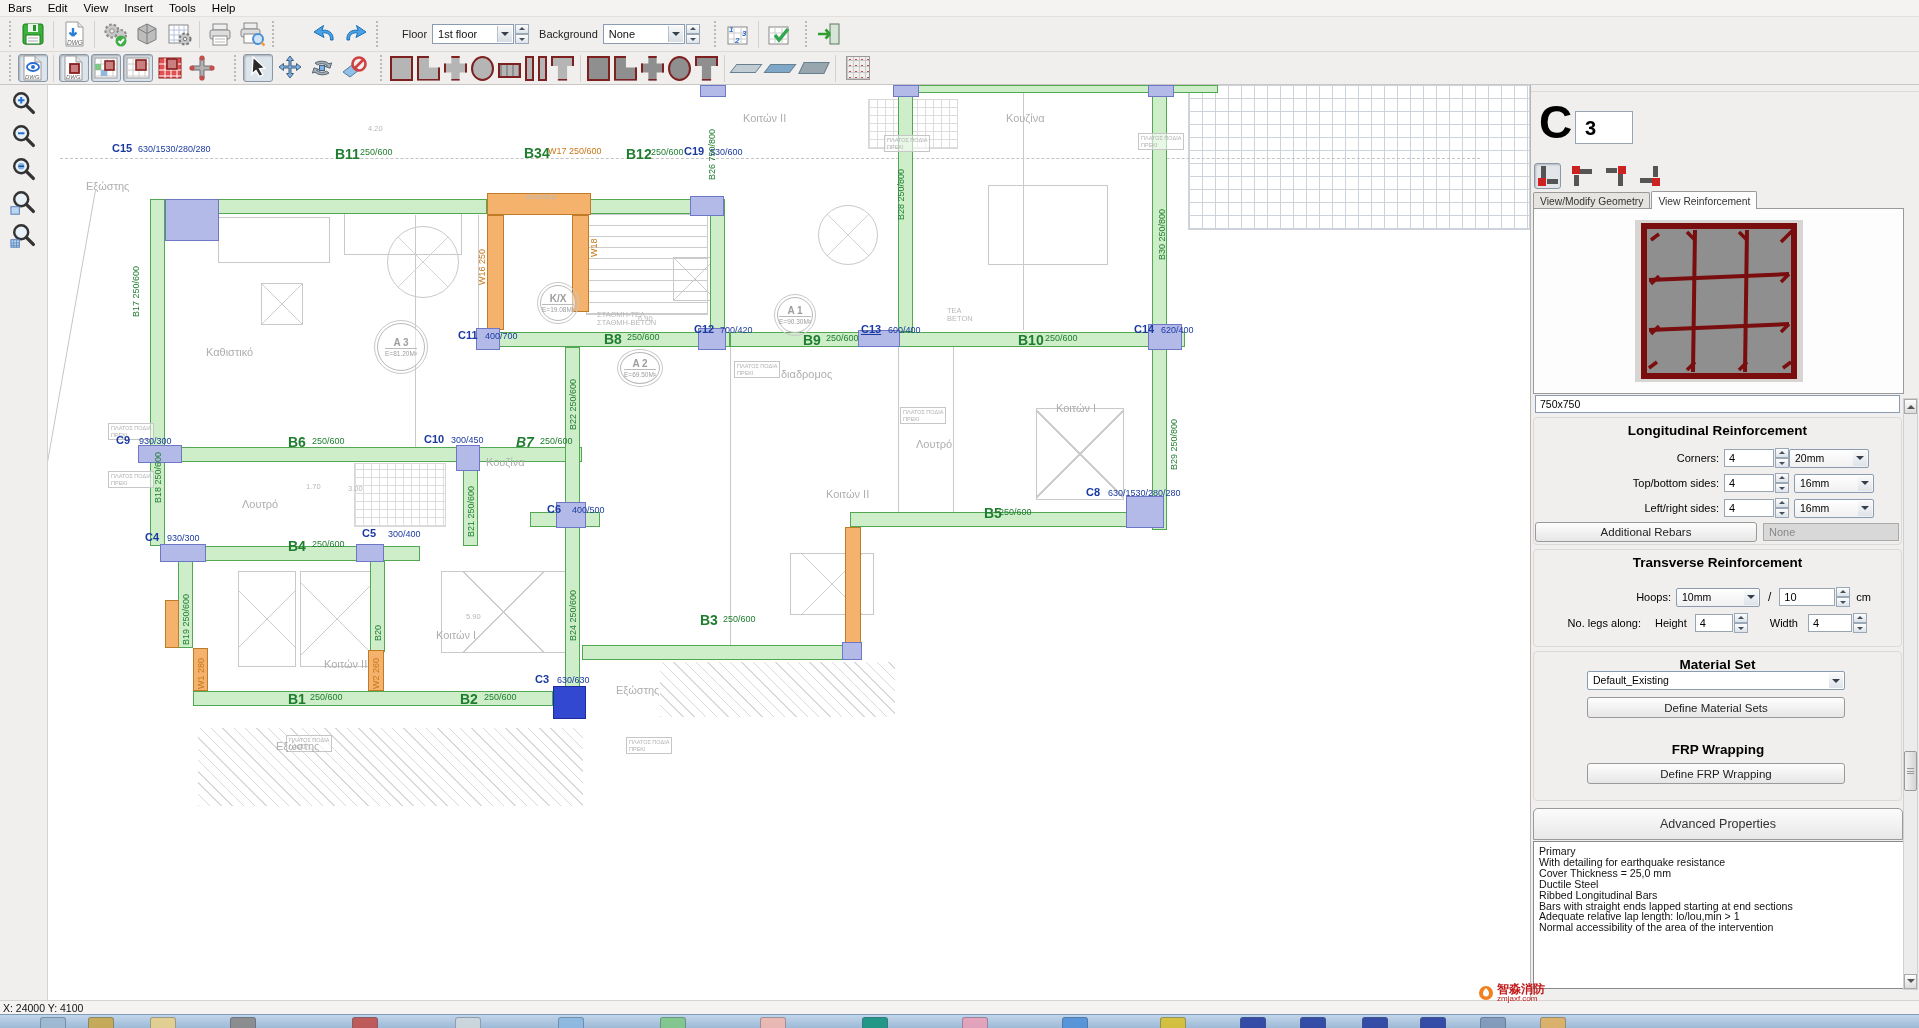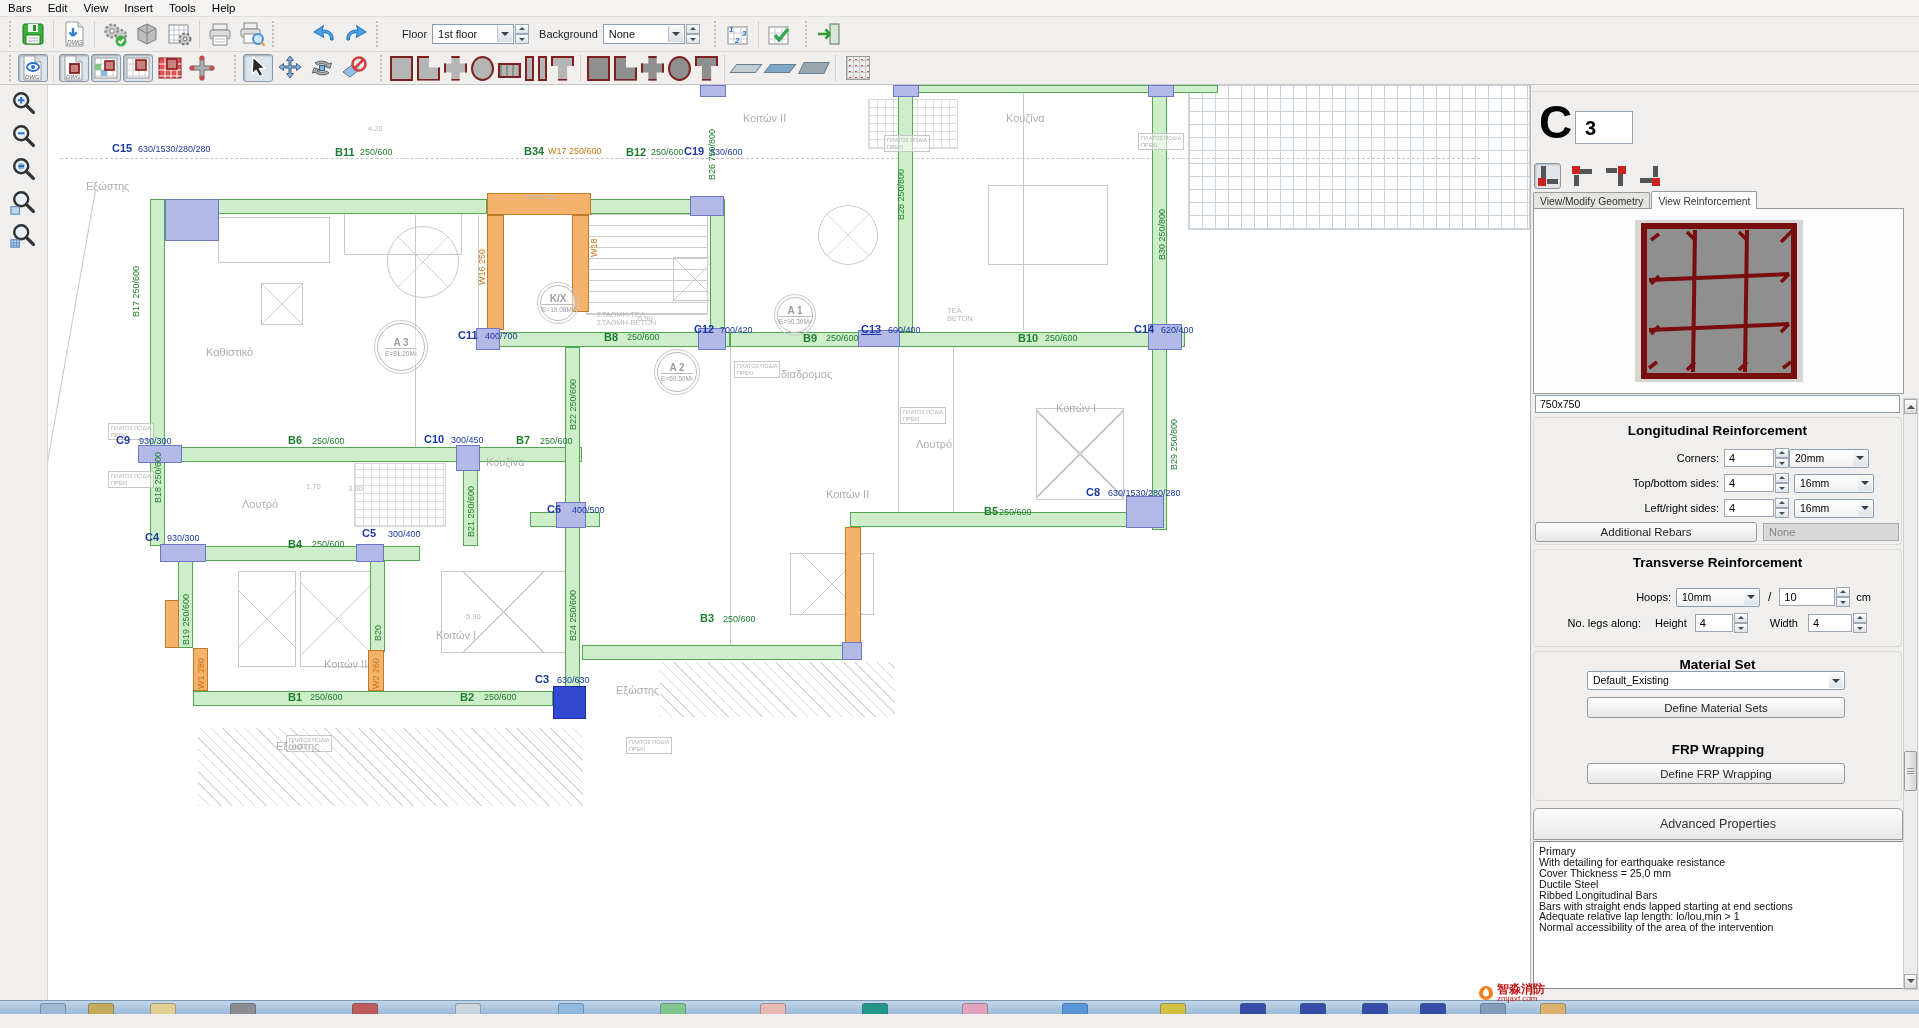--- a/index.html
+++ b/index.html
@@ -44,21 +44,21 @@
 #canvas{position:absolute;left:48px;top:0;width:1482px;height:915px;background:#fff;overflow:hidden}
 #panel{position:absolute;left:1530px;top:0;width:389px;height:915px;background:#f0efed;border-left:1px solid #b8b5b2;font-size:11px}
 .beam{position:absolute;background:#cdeec8;border:1px solid #52a852}
 .colm{position:absolute;background:#b3baе8;background:#b3bae8;border:1px solid #6e77c6}
 .colm.sel{background:#3348d0;border-color:#1b2b9c}
 .wallo{position:absolute;background:#f4b26d;border:1px solid #c07b28}
 .lb{position:absolute;white-space:nowrap;line-height:1;z-index:5}
 .lb.v{transform:rotate(-90deg);transform-origin:0 0}
 .cb{color:#1b3aa0;font-size:11px;font-weight:bold}
 .cbs{color:#1b3aa0;font-size:9px}
-.cg{color:#1f7d2f;font-size:11px;font-weight:bold}
+.cg{color:#1f7d2f;font-size:14px;font-weight:bold}
 .cgs{color:#1f7d2f;font-size:9px}
 .cos{color:#c87818;font-size:9px}
 .gr{color:#aeaeae;font-size:11px}
 .grs{color:#b8b8b8;font-size:7.5px}
 .pbox{position:absolute;border:1px solid #c6c6c6;color:#b2b2b2;font-size:5.5px;padding:1px 2px;line-height:1.2;background:rgba(255,255,255,.55);z-index:4}
 .dp,.dx,.ds,.dg,.dgs,.dh{position:absolute}
 .dp{border:1px solid #c9c9c9}
 .dx{border:1px solid #c9c9c9;background-image:linear-gradient(45deg,transparent 49.4%,#ccc 49.4%,#ccc 50.6%,transparent 50.6%),linear-gradient(135deg,transparent 49.4%,#ccc 49.4%,#ccc 50.6%,transparent 50.6%)}
 .ds{border:1px solid #ccc;background-image:repeating-linear-gradient(0deg,#ccc 0 1px,transparent 1px 11px)}
 .dg{border:1px solid #cdd3da;background-image:repeating-linear-gradient(0deg,#cdd3da 0 1px,transparent 1px 13px),repeating-linear-gradient(90deg,#cdd3da 0 1px,transparent 1px 13px)}
@@ -464,21 +464,21 @@
         <div class="colm" style="left: 794px; top: 557px; width: 20px; height: 18px;"></div>
         <div class="colm sel" style="left: 505px; top: 601px; width: 33px; height: 33px;"></div>
         <div class="stamp" style="left: 329px; top: 238px; width: 48px; height: 48px;">
           <span class="t1">A 3</span>
           <span class="t2">E=81.20M²</span>
         </div>
         <div class="stamp" style="left: 729px; top: 212px; width: 36px; height: 36px;">
           <span class="t1">A 1</span>
           <span class="t2">E=90.30M²</span>
         </div>
-        <div class="stamp" style="left: 572px; top: 267px; width: 40px; height: 40px; margin-left: 37px;">
+        <div class="stamp" style="left: 572px; top: 267px; width: 40px; height: 32px;">
           <span class="t1">A 2</span>
           <span class="t2">E=69.50M²</span>
         </div>
         <div class="stamp" style="left: 492px; top: 200px; width: 36px; height: 36px;">
           <span class="t1">K/X</span>
           <span class="t2">E=19.08M²</span>
         </div>
         <div class="lb cb" style="left: 64px; top: 58px;">C15</div>
         <div class="lb cbs" style="left: 90px; top: 60px;">630/1530/280/280</div>
         <div class="lb cg" style="left: 287px; top: 62px;">B11</div>
@@ -519,21 +519,21 @@
         <div class="lb cgs" style="left: 997px; top: 249px;">250/600</div>
         <div class="lb cb" style="left: 1086px; top: 239px;">C14</div>
         <div class="lb cbs" style="left: 1113px; top: 241px;">620/400</div>
         <div class="lb gr" style="left: 438px; top: 372px;">Κουζίνα</div>
         <div class="lb cb" style="left: 68px; top: 350px;">C9</div>
         <div class="lb cbs" style="left: 91px; top: 352px;">930/300</div>
         <div class="lb cg" style="left: 240px; top: 350px;">B6</div>
         <div class="lb cgs" style="left: 264px; top: 352px;">250/600</div>
         <div class="lb cb" style="left: 376px; top: 349px;">C10</div>
         <div class="lb cbs" style="left: 403px; top: 351px;">300/450</div>
-        <div class="lb cg" style="left: 468px; top: 350px;">B7</div>
+        <div class="lb cg" style="left: 468px; top: 350px; font-style: italic;">B7</div>
         <div class="lb cgs" style="left: 492px; top: 352px;">250/600</div>
         <div class="lb cgs v" style="left: 106px; top: 418px;">B18 250/600</div>
         <div class="lb gr" style="left: 194px; top: 414px;">Λουτρό</div>
         <div class="lb cb" style="left: 97px; top: 447px;">C4</div>
         <div class="lb cbs" style="left: 119px; top: 449px;">930/300</div>
         <div class="lb cg" style="left: 240px; top: 454px;">B4</div>
         <div class="lb cgs" style="left: 264px; top: 455px;">250/600</div>
         <div class="lb cb" style="left: 314px; top: 443px;">C5</div>
         <div class="lb cbs" style="left: 340px; top: 445px;">300/400</div>
         <div class="lb cgs v" style="left: 134px; top: 560px;">B19 250/600</div>
@@ -727,20 +727,21 @@
         <div id="sthumb">
             <i></i>
             <i></i>
             <i></i>
           </div>
         <div class="sbtn dn"></div>
       </div>
     </div>
   </div>
 
+  <div id="statusbar"><span>X: 24000  Y: 4100</span></div>
   <div id="taskbar">
       <div class="tico" style="left: 40px; background: rgb(157, 184, 208);"></div>
       <div class="tico" style="left: 88px; background: rgb(200, 168, 75);"></div>
       <div class="tico" style="left: 150px; background: rgb(232, 208, 138);"></div>
       <div class="tico" style="left: 230px; background: rgb(136, 136, 136);"></div>
       <div class="tico" style="left: 352px; background: rgb(192, 80, 77);"></div>
       <div class="tico" style="left: 455px; background: rgb(207, 216, 220);"></div>
       <div class="tico" style="left: 558px; background: rgb(141, 184, 224);"></div>
       <div class="tico" style="left: 660px; background: rgb(127, 199, 135);"></div>
       <div class="tico" style="left: 760px; background: rgb(240, 184, 176);"></div>

